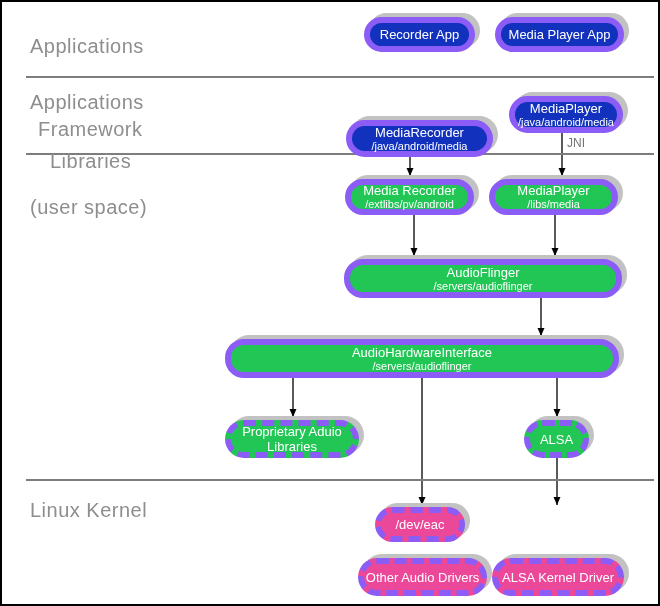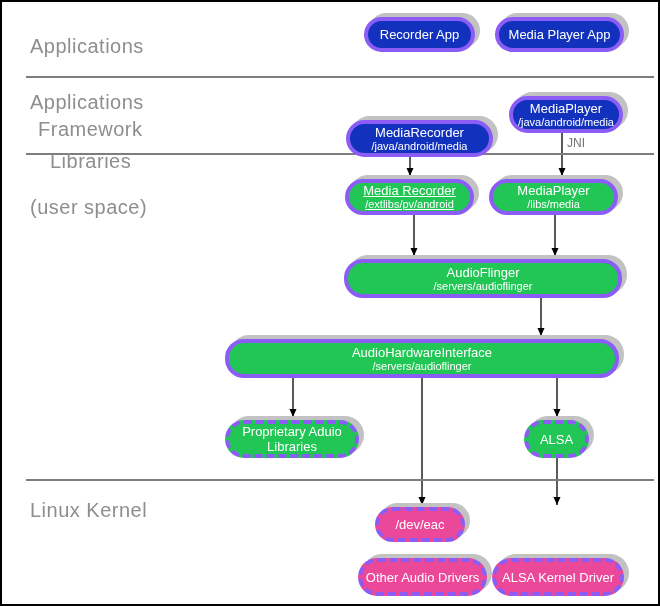--- a/index.html
+++ b/index.html
@@ -9,38 +9,38 @@
     font-family:"Liberation Sans",sans-serif;
   }
   .layer-label{
     position:absolute;color:#8e8e8e;font-size:20px;line-height:24px;
     letter-spacing:0.5px;white-space:nowrap;
   }
   .divider{position:absolute;left:24px;width:628px;height:2px;background:#7d7d7d;}
   .node{
     position:absolute;display:flex;flex-direction:column;align-items:center;
     justify-content:center;color:#fff;text-align:center;
-    border:4px solid #8b5cf6;border-radius:19px;box-sizing:border-box;
+    border:6px solid #8b5cf6;border-radius:19px;box-sizing:border-box;
     box-shadow:5px -4px 0 0 #c2c2c2;
   }
   .node .t{font-size:13px;line-height:15px;}
   .node .s{font-size:11px;line-height:13px;}
   .blue{background:#1232be;}
   .green{background:#22c655;}
   .red{background:#ec4899;}
   .dashed{border-style:dashed;}
   .jni{position:absolute;color:#737373;font-size:12px;line-height:14px;}
   svg.arrows{position:absolute;left:0;top:0;pointer-events:none;}
 
   
   #n-recorder-app   {left:362px;top:15px; width:111px;height:35px;}
   #n-mplayer-app    {left:493px;top:15px; width:129px;height:35px;text-align:center;}
   #n-mrecorder-fw   {left:344px;top:94px; width:147px;height:37px;margin-top:24px;}
   #n-mplayer-fw     {left:507px;top:94px; width:114px;height:37px;}
-  #n-mrecorder-lib  {left:343px;top:177px;width:129px;height:36px;text-decoration:underline;}
+  #n-mrecorder-lib  {left:343px;top:177px;width:129px;height:36px;}
   #n-mplayer-lib    {left:487px;top:177px;width:129px;height:36px;}
   #n-audioflinger   {left:342px;top:257px;width:278px;height:39px;}
   #n-audiohw        {left:223px;top:337px;width:394px;height:39px;}
   #n-proprietary    {left:223px;top:418px;width:134px;height:38px;padding:0 4px;}
   #n-alsa           {left:522px;top:418px;width:65px; height:38px;}
   #n-dev-eac        {left:373px;top:505px;width:90px; height:35px;}
   #n-dev-audio      {left:513px;top:505px;width:82px; height:35px;}
   #n-other-drivers  {left:356px;top:556px;width:129px;height:38px;}
   #n-alsa-driver    {left:490px;top:556px;width:132px;height:38px;}
 

